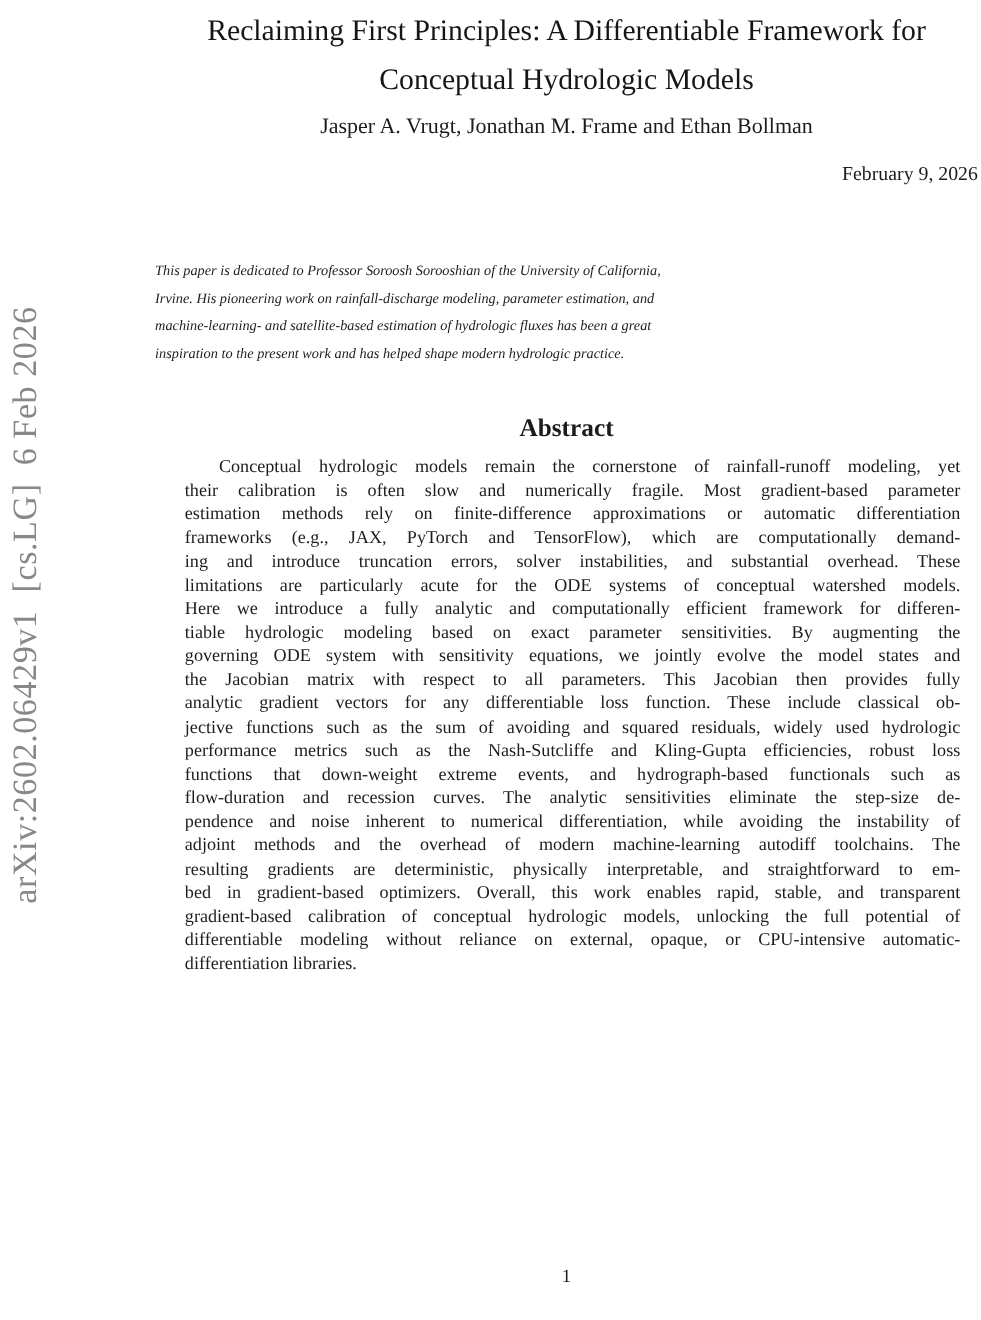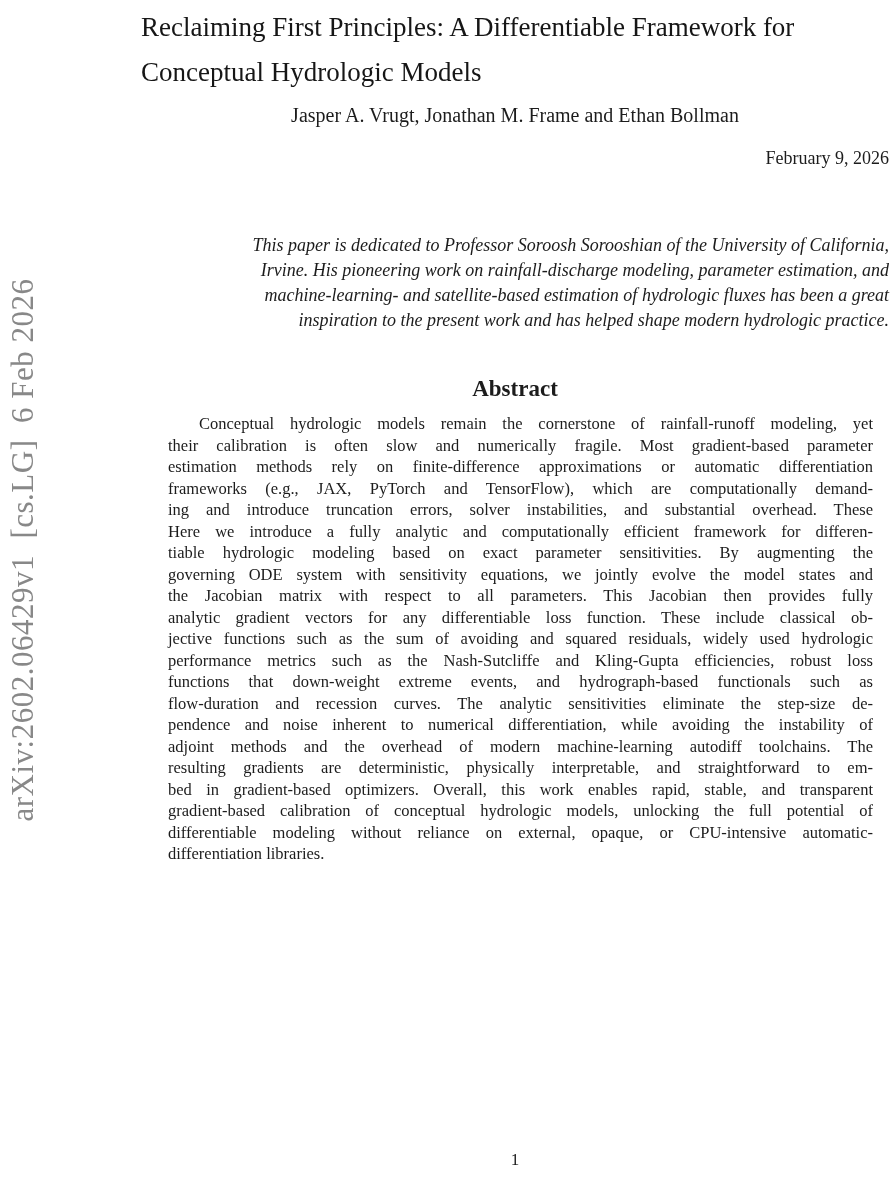--- a/index.html
+++ b/index.html
@@ -21,43 +21,43 @@
     color: #888888;
     letter-spacing: 0.5px;
   }
   .page-body {
     position: absolute;
     left: 141px; top: 0;
     width: 748px; height: 1200px;
   }
   .title { margin-top: 5px; }
   .title-line {
-    text-align: left;
+    text-align: center;
     white-space: nowrap;
     font-size: 27px;
     line-height: 45px;
     color: #161616;
   }
   .authors {
     margin-top: 8px;
     text-align: center;
     font-size: 20px;
     line-height: 24px;
   }
   .date {
     margin-top: 20px;
     text-align: right;
     font-size: 18px;
     line-height: 22px;
   }
   .dedication { margin-top: 64px; }
   .ded-line {
-    text-align: right;
+    text-align: left;
     font-style: italic;
-    font-size: 18px;
+    font-size: 13px;
     line-height: 25px;
   }
   .abstract-heading {
     margin-top: 46px;
     text-align: center;
     font-weight: bold;
     font-size: 23px;
     line-height: 20px;
   }
   .abstract-body {
@@ -106,20 +106,21 @@
       </div>
 
     <div class="abstract-heading">Abstract</div>
 
     <div class="abstract-body">
         <div class="jline">Conceptual hydrologic models remain the cornerstone of rainfall-runoff modeling, yet</div>
         <div class="jline">their calibration is often slow and numerically fragile.  Most gradient-based parameter</div>
         <div class="jline">estimation methods rely on finite-difference approximations or automatic differentiation</div>
         <div class="jline">frameworks (e.g., JAX, PyTorch and TensorFlow), which are computationally demand-</div>
         <div class="jline">ing and introduce truncation errors, solver instabilities, and substantial overhead. These</div>
+        <div class="jline">limitations are particularly acute for the ODE systems of conceptual watershed models.</div>
         <div class="jline">Here we introduce a fully analytic and computationally efficient framework for differen-</div>
         <div class="jline">tiable hydrologic modeling based on exact parameter sensitivities.  By augmenting the</div>
         <div class="jline">governing ODE system with sensitivity equations, we jointly evolve the model states and</div>
         <div class="jline">the Jacobian matrix with respect to all parameters.  This Jacobian then provides fully</div>
         <div class="jline">analytic gradient vectors for any differentiable loss function.  These include classical ob-</div>
         <div class="jline">jective functions such as the sum of avoiding and squared residuals, widely used hydrologic</div>
         <div class="jline">performance metrics such as the Nash-Sutcliffe and Kling-Gupta efficiencies, robust loss</div>
         <div class="jline">functions that down-weight extreme events, and hydrograph-based functionals such as</div>
         <div class="jline">flow-duration and recession curves.  The analytic sensitivities eliminate the step-size de-</div>
         <div class="jline">pendence and noise inherent to numerical differentiation, while avoiding the instability of</div>

